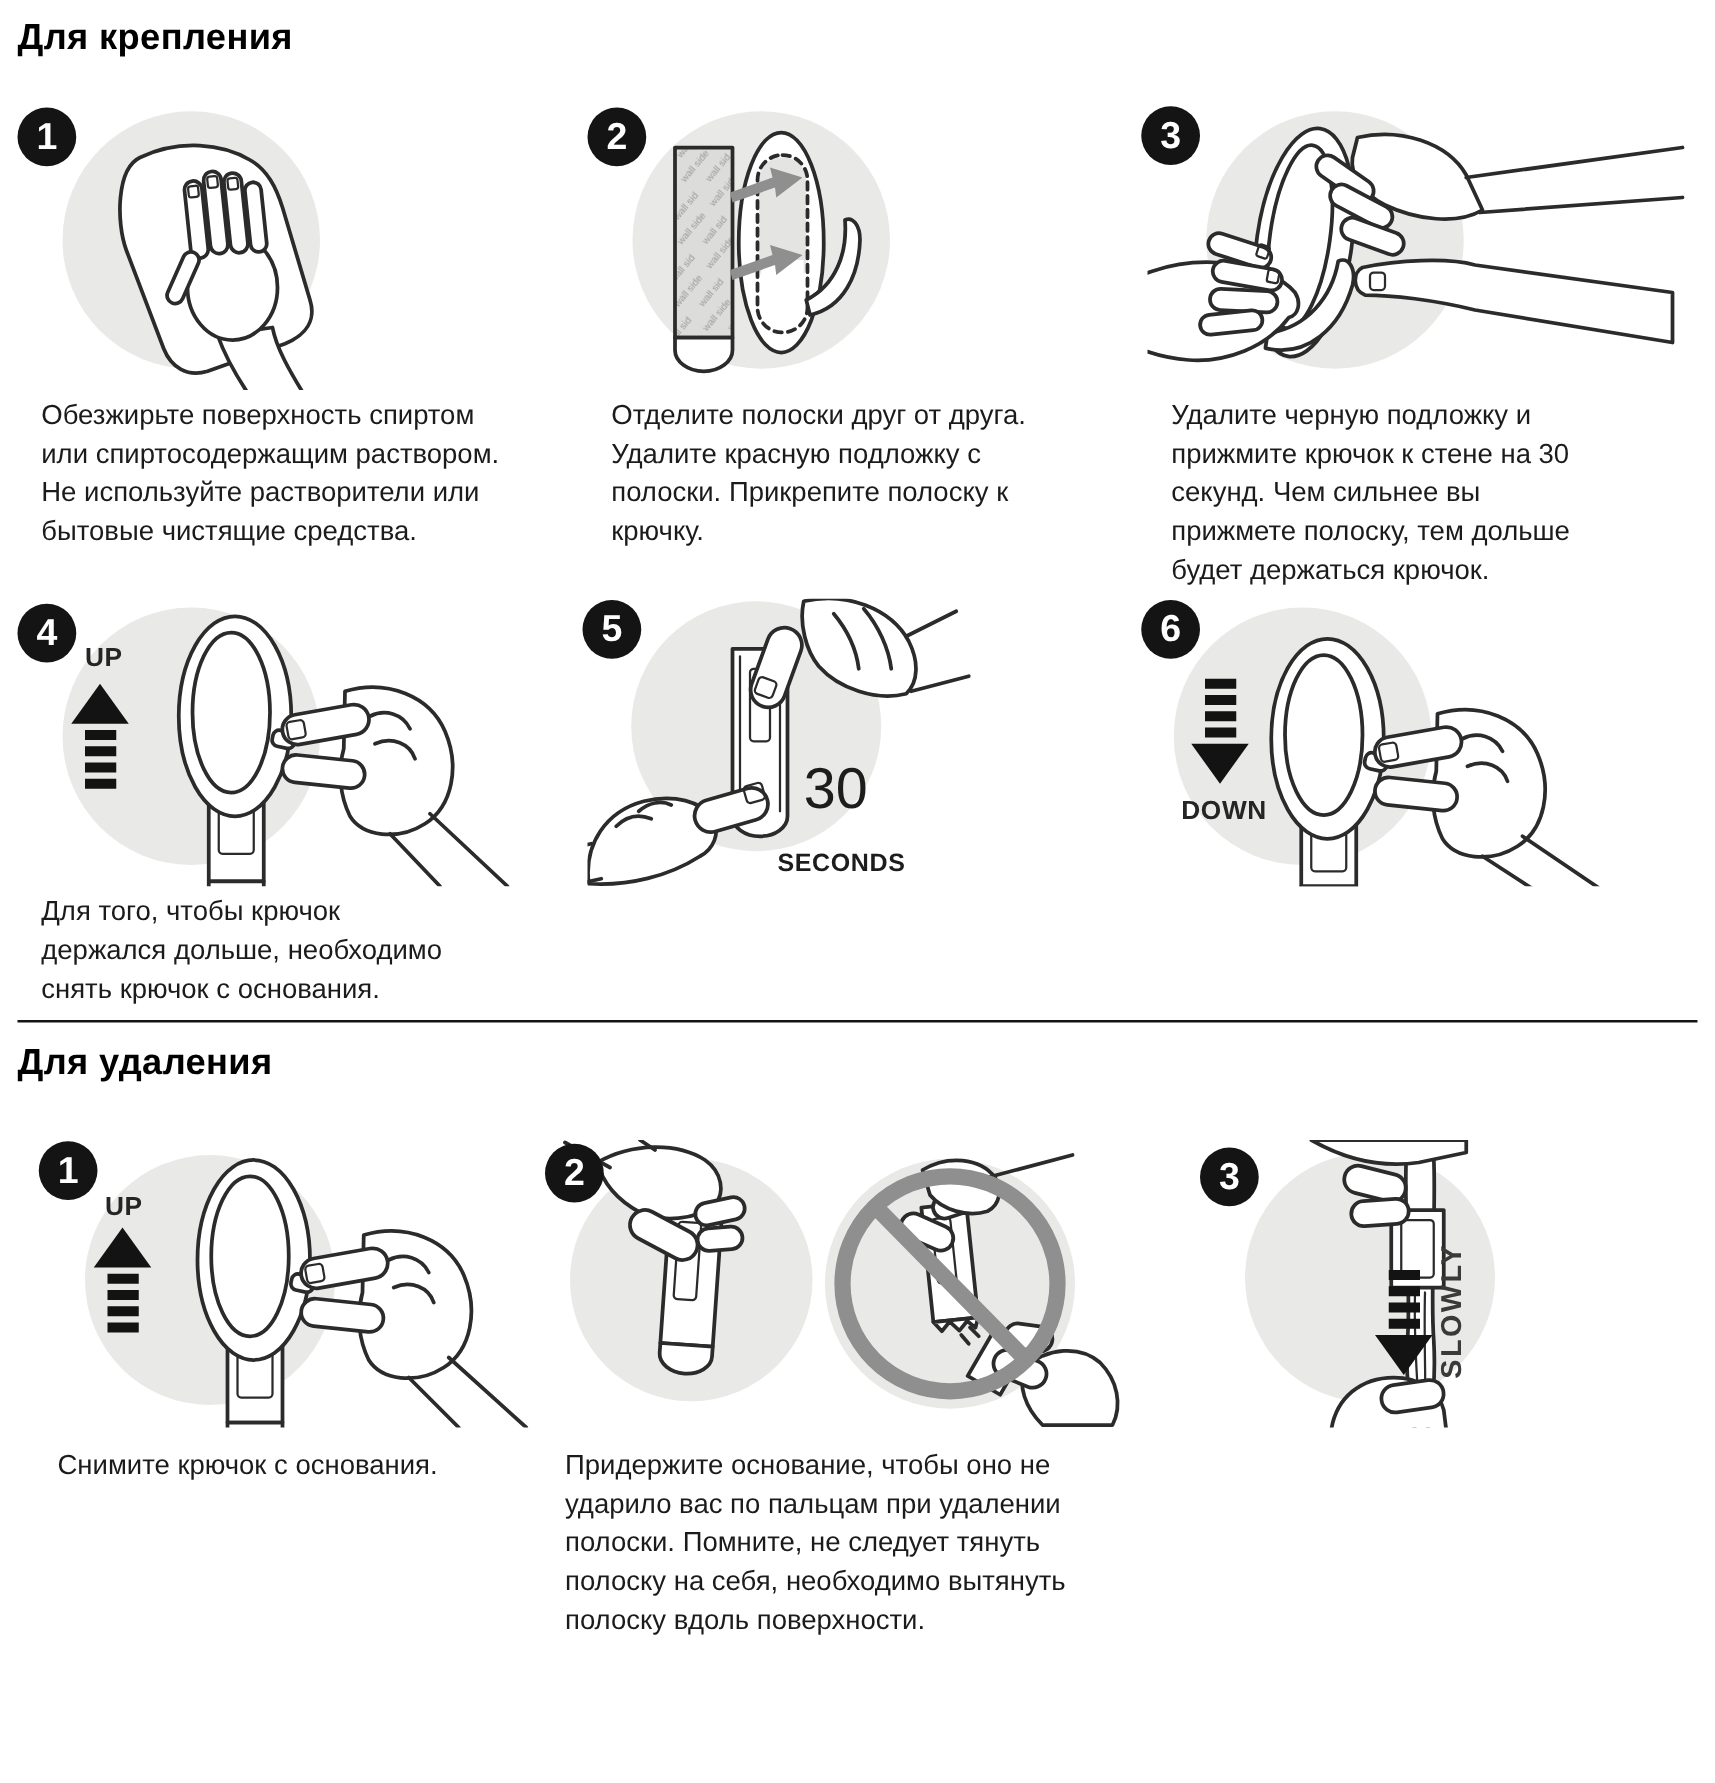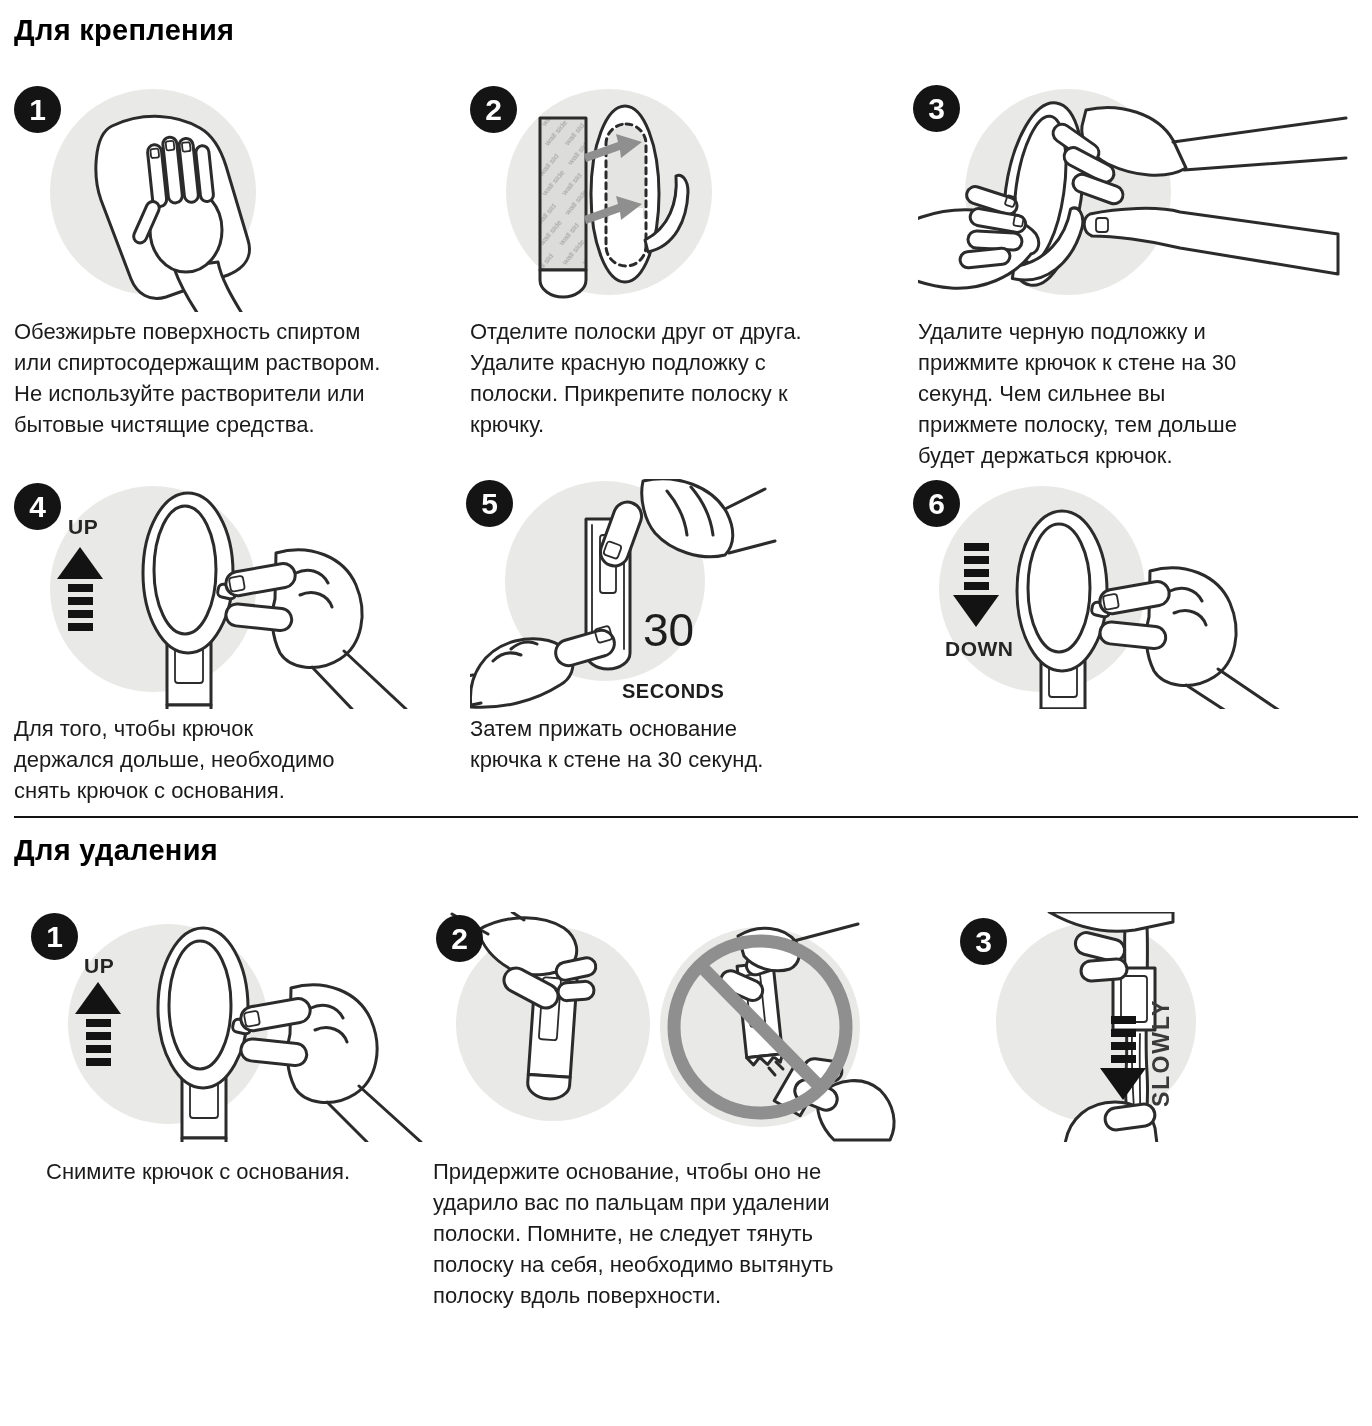--- a/index.html
+++ b/index.html
@@ -8,30 +8,30 @@
   .section-title{font-size:29px;font-weight:700;letter-spacing:.3px;line-height:32px;color:#000;}
   .row{display:grid;grid-template-columns:456px 448px 416px;}
   .row1{margin-top:36px;}
   .row2{margin-top:8px;}
   .row3{margin-top:46px;}
   .step{position:relative;}
   .figure{position:relative;height:220px;}
   .row3 .figure{height:228px;}
   .figure svg{position:absolute;left:0;top:0;}
   .badge{position:absolute;left:0;top:4px;width:47px;height:47px;border-radius:50%;background:#141414;color:#fff;display:flex;align-items:center;justify-content:center;font-size:30px;font-weight:700;z-index:5;}
-  .step-text{margin-top:14px;font-size:22px;line-height:31px;white-space:pre;color:#1b1b1b;}
+  .step-text{margin-top:14px;font-size:22px;line-height:31px;white-space:pre;color:#1b1b1b;margin-left:19px;}
   .row3 .step-text{margin-top:16px;}
   .divider{border:none;border-top:2px solid #141414;margin:10px 0 0 0;}
   .section-title.remove{margin-top:16px;}
   
   .dash-arrow{position:absolute;display:flex;flex-direction:column;align-items:center;gap:5px;z-index:4;}
   .tri-up{width:0;height:0;border-left:23px solid transparent;border-right:23px solid transparent;border-bottom:32px solid #131313;}
   .tri-down{width:0;height:0;border-left:23px solid transparent;border-right:23px solid transparent;border-top:32px solid #131313;}
   .bar{width:25px;height:8px;background:#131313;}
-  .dir-label{position:absolute;font-weight:700;font-size:21px;color:#252525;letter-spacing:.5px;z-index:4;}
+  .dir-label{position:absolute;font-weight:700;font-size:21px;color:#252525;letter-spacing:.5px;z-index:4;text-align:right;}
   .dir-label.vertical{writing-mode:vertical-rl;transform:rotate(180deg);letter-spacing:2px;font-weight:600;font-size:23px;color:#3a3a3a;}
   .big30{position:absolute;font-weight:400;font-size:46px;color:#1d1d1d;z-index:4;}
   .seconds{position:absolute;font-weight:700;font-size:20px;letter-spacing:.5px;color:#1d1d1d;z-index:4;margin-top:33px;}
   
   svg .bgc{fill:#e9e9e7;}
   svg .ln{fill:#ffffff;stroke:#2b2b2b;stroke-width:3;stroke-linejoin:round;stroke-linecap:round;}
   svg .st{fill:none;stroke:#2b2b2b;stroke-width:3;stroke-linejoin:round;stroke-linecap:round;}
   svg .thin{stroke-width:1.8;}
   svg text{font-family:"Liberation Sans","DejaVu Sans",sans-serif;}
 </style>
@@ -219,22 +219,20 @@
               <rect class="st thin" x="184" y="154" width="15" height="14" rx="3" transform="rotate(-16 170 169)"></rect>
             </g>
           </g>
         </svg>
         <div class="badge" style="left:-4px;top:1px">
             <span>5</span>
           </div>
         <div class="big30" style="left:173px;top:124px">30</div>
         <div class="seconds" style="left:152px;top:168px">SECONDS</div>
       </div>
-      <div class="step-text">Затем прижать основание
-крючка к стене на 30 секунд.</div>
     </div>
 
     <div class="step">
       <div class="figure">
         <svg width="450" height="230" viewBox="0 0 450 230">
           <circle class="bgc" cx="124" cy="110" r="103"></circle>
           <g transform="translate(-30,6)">
             <g>
               <rect class="ln" x="153" y="150" width="44" height="74"></rect>
               <path class="ln" d="M153,224 H197 V230 A22,15 0 0 1 153,230 Z"></path>

